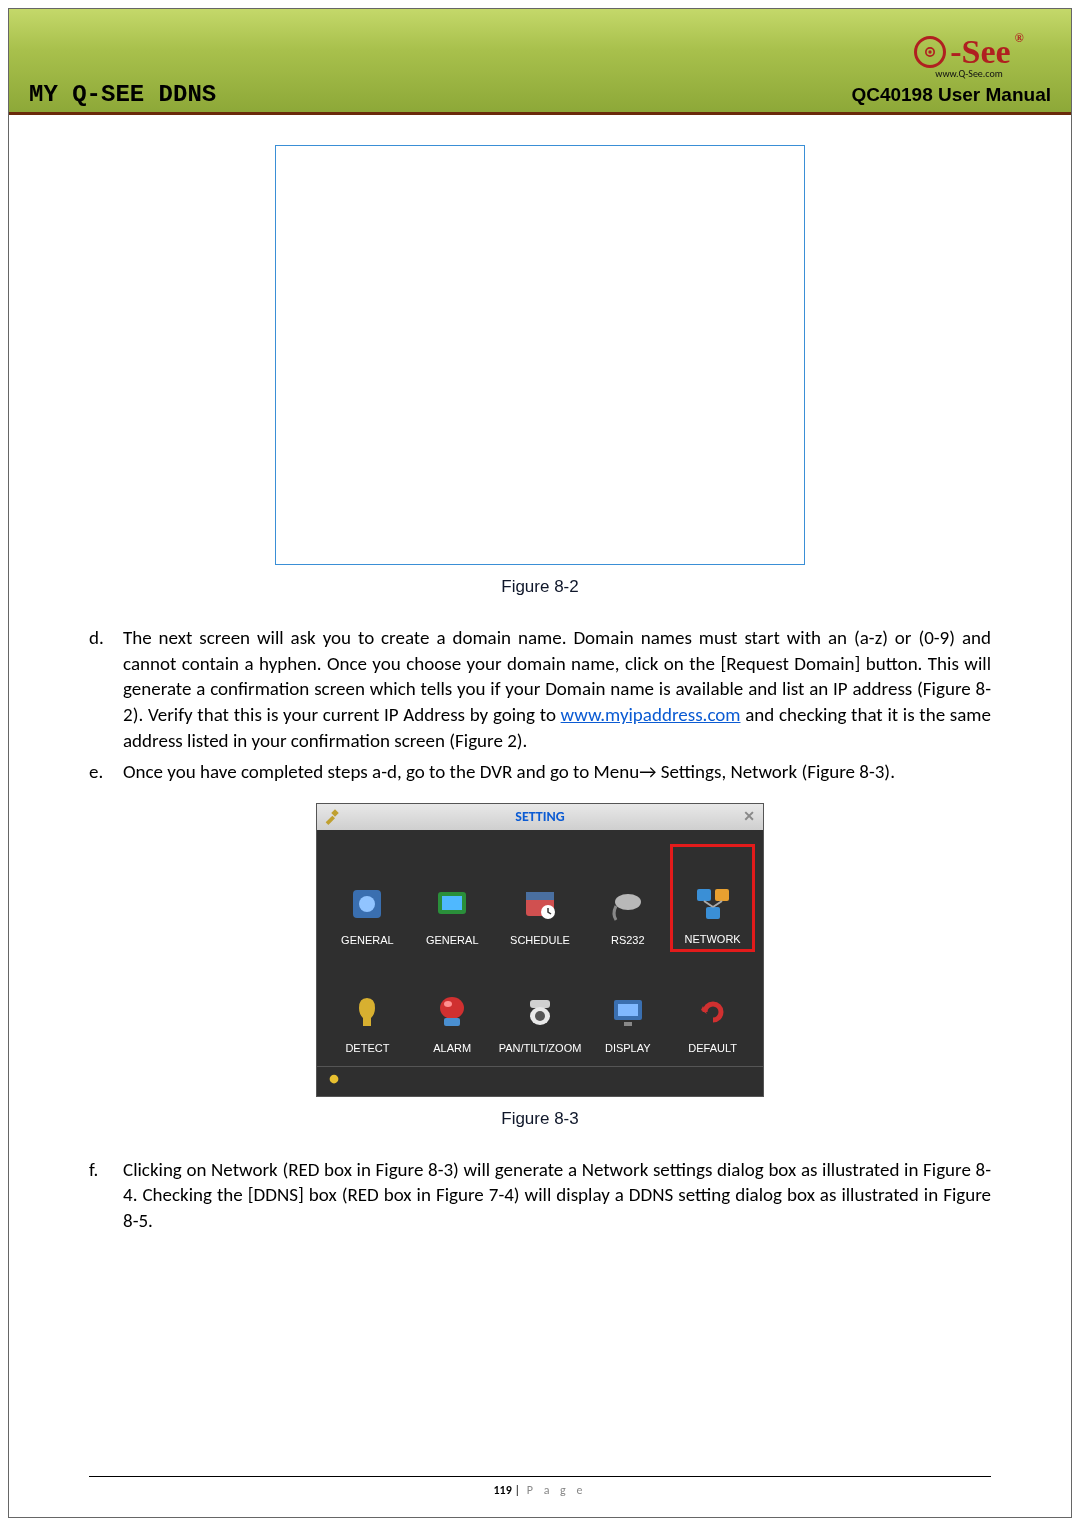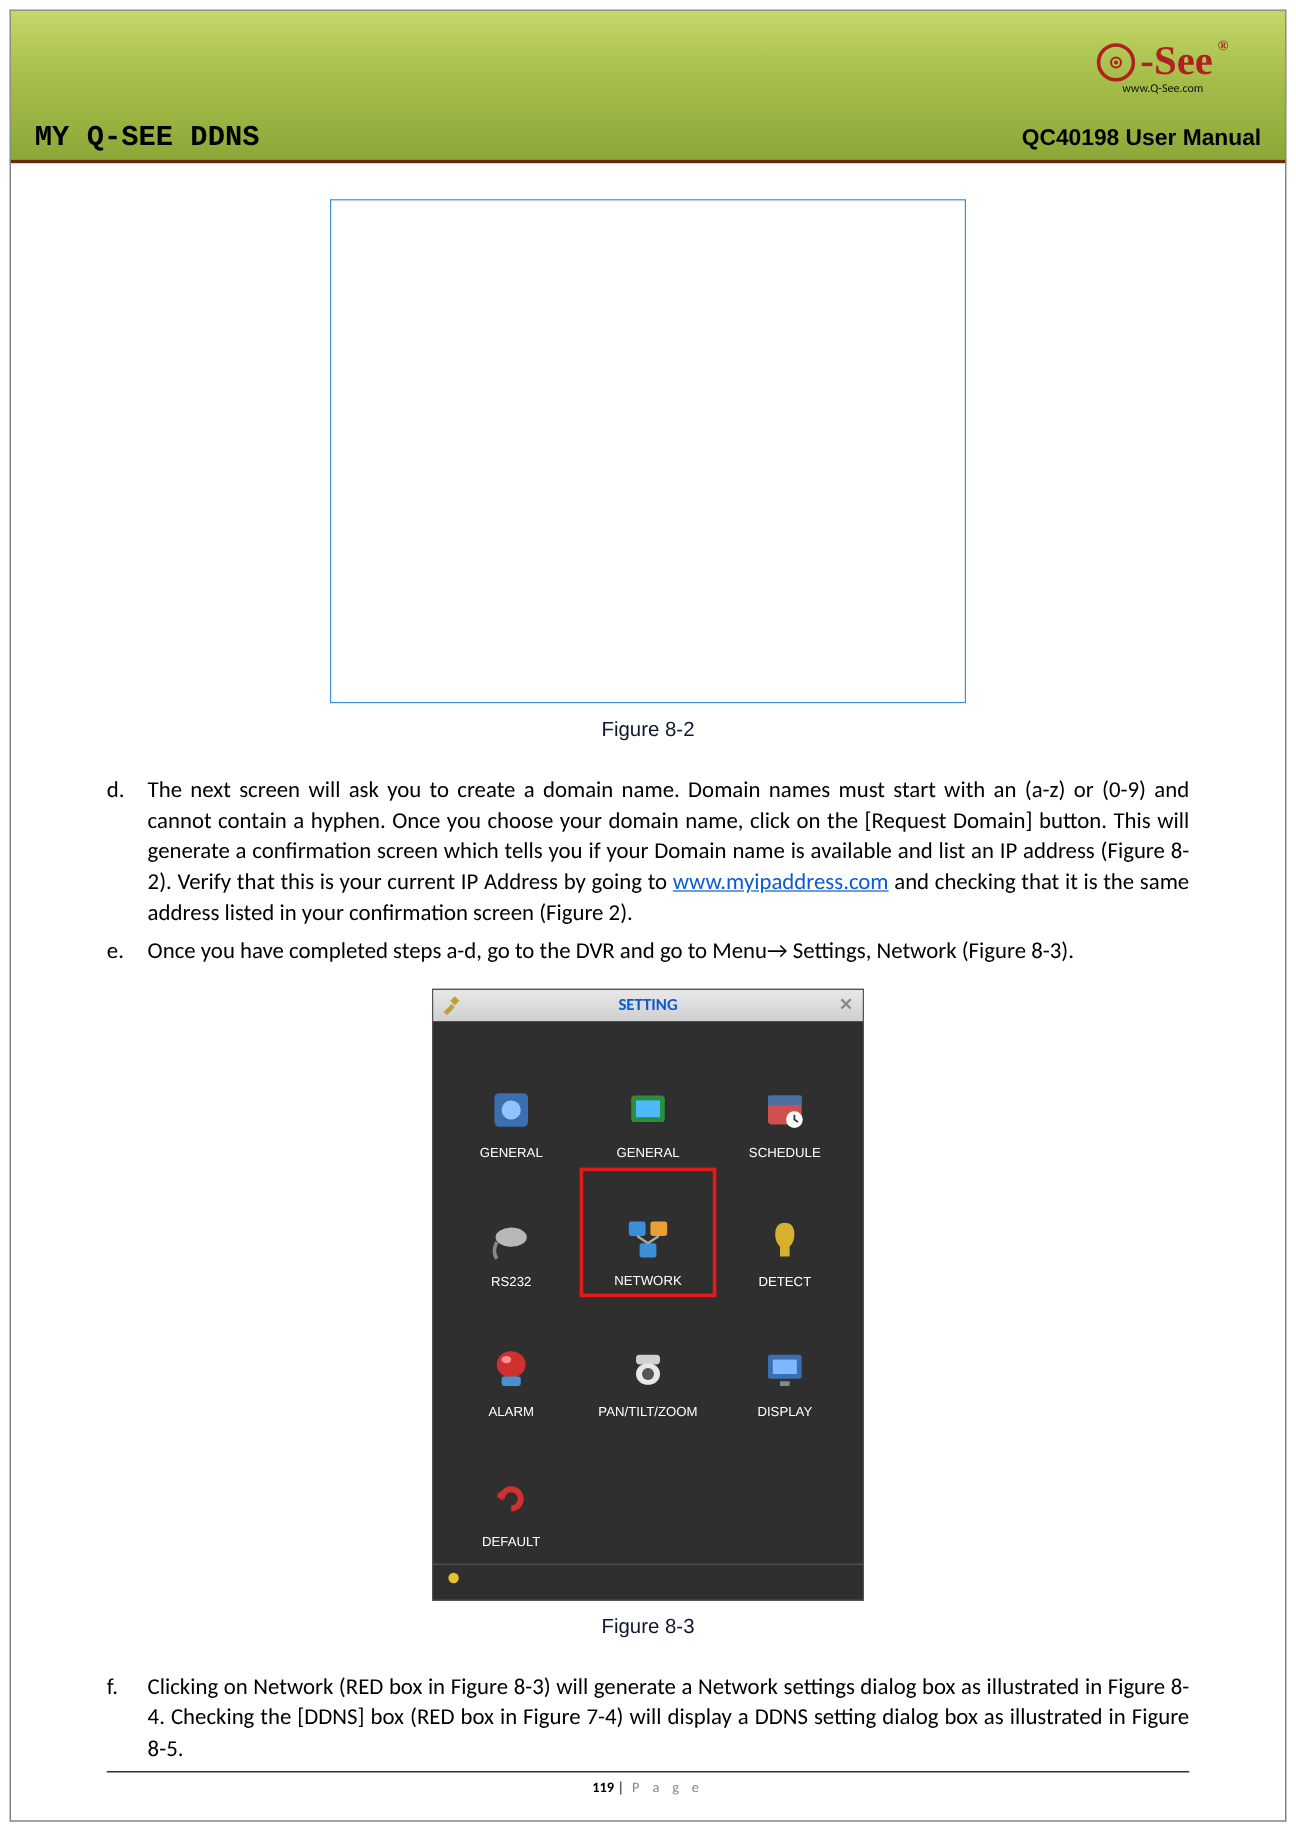--- a/index.html
+++ b/index.html
@@ -11,21 +11,21 @@
     color: #000;
   }
   .page {
     border: 1px solid #666;
     margin: 8px;
     padding: 0 0 20px 0;
     min-height: 1510px;
     position: relative;
   }
   .header-band {
-    height: 127px;
+    height: 106px;
     background: linear-gradient(to bottom, #c4d86a 0%, #a8c04c 40%, #8da838 100%);
     border-bottom: 3px solid #6a2a0a;
     position: relative;
     display: flex;
     align-items: flex-end;
     padding: 0 20px 4px 20px;
   }
   .header-title {
     font-family: Liberation Mono, monospace;
     font-size: 24px;
@@ -105,21 +105,21 @@
     flex-shrink: 0;
   }
   .para .body {
     flex: 1;
   }
   .link {
     color: #0b5bd3;
     text-decoration: underline;
   }
   .settings-box {
-    width: 360px;
+    width: 448px;
     margin: 18px auto 0 auto;
     background: #2f2f2f;
     border: 1px solid #555;
   }
   .settings-header {
     height: 26px;
     background: linear-gradient(to bottom, #e8e8e8, #cfcfcf);
     display: flex;
     align-items: center;
     position: relative;
@@ -139,21 +139,21 @@
   }
   .settings-header .close-icn {
     position: absolute;
     right: 8px;
     color: #888;
     font-size: 14px;
     cursor: pointer;
   }
   .settings-grid {
     display: grid;
-    grid-template-columns: repeat(3, 1fr);
+    grid-template-columns: repeat(5, 1fr);
     gap: 0;
     padding: 14px 8px 6px 8px;
   }
   .setting-item {
     display: flex;
     flex-direction: column;
     align-items: center;
     justify-content: flex-end;
     height: 108px;
     color: #fff;

